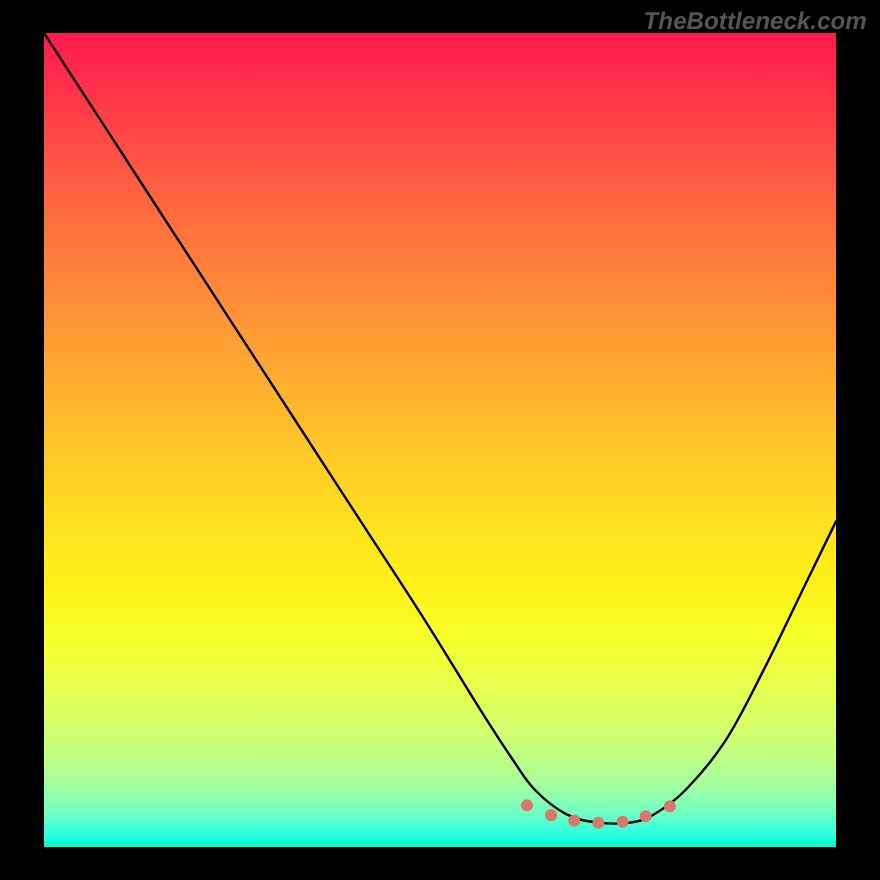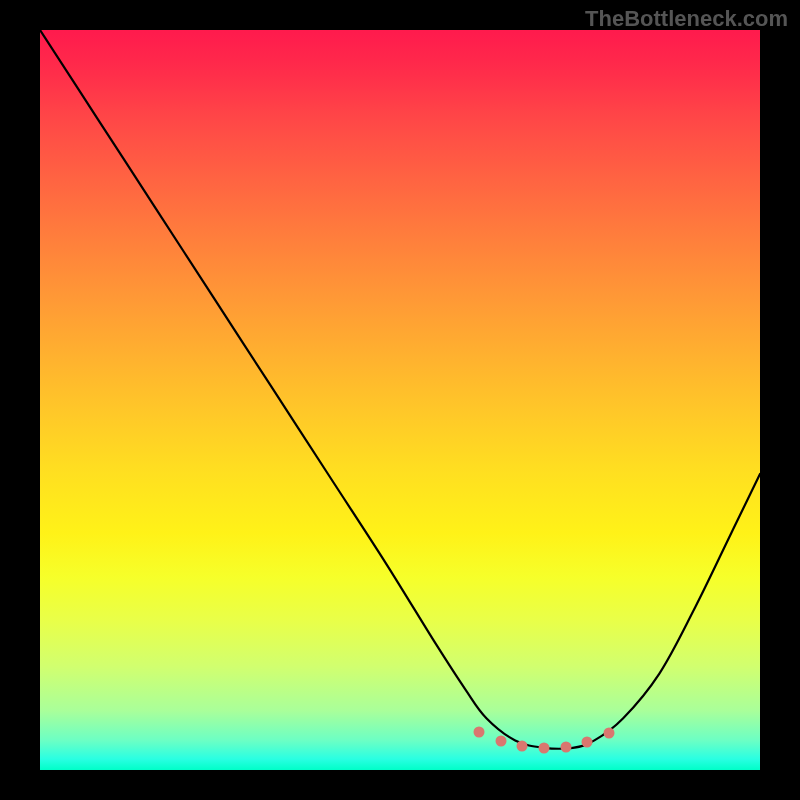--- a/index.html
+++ b/index.html
@@ -12,20 +12,21 @@
   }
   .watermark {
     position: absolute;
     top: 6px;
     right: 12px;
     color: #555;
     font-family: Arial, sans-serif;
     font-size: 22px;
     font-weight: bold;
     z-index: 10;
+    font-style: italic;
   }
   .plot {
     position: absolute;
     left: 40px;
     top: 30px;
     width: 720px;
     height: 740px;
   }
   .gradient {
     position: absolute;

